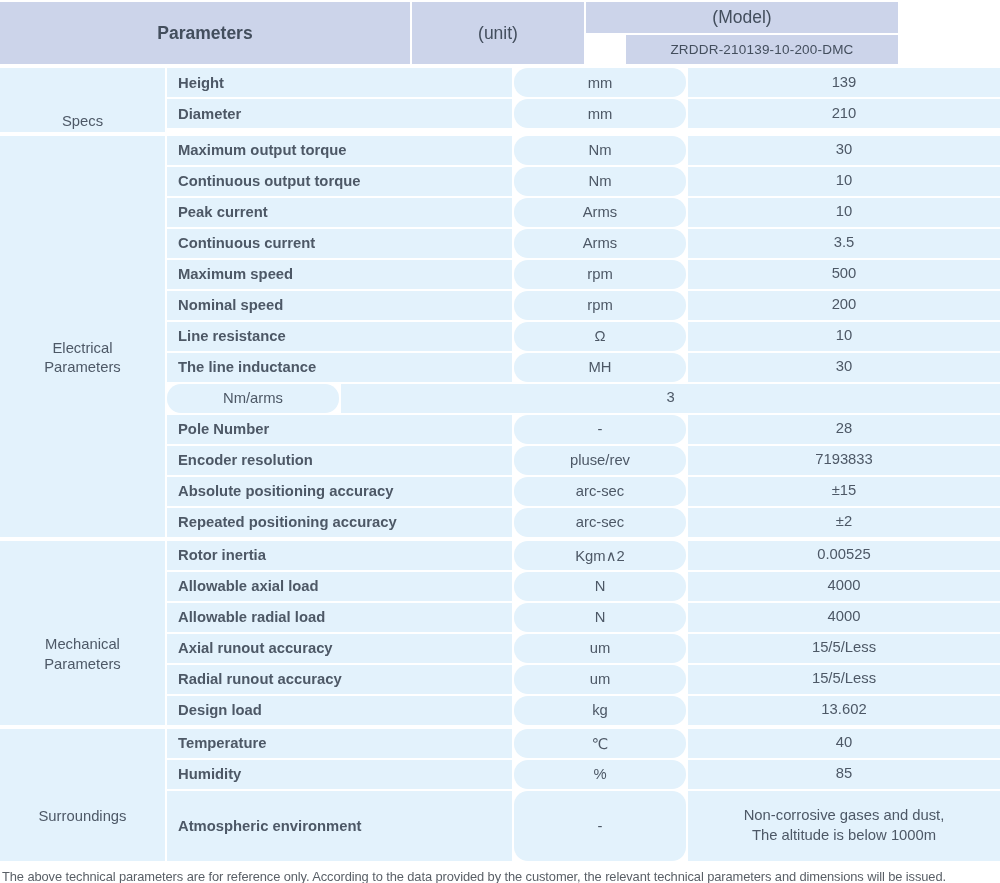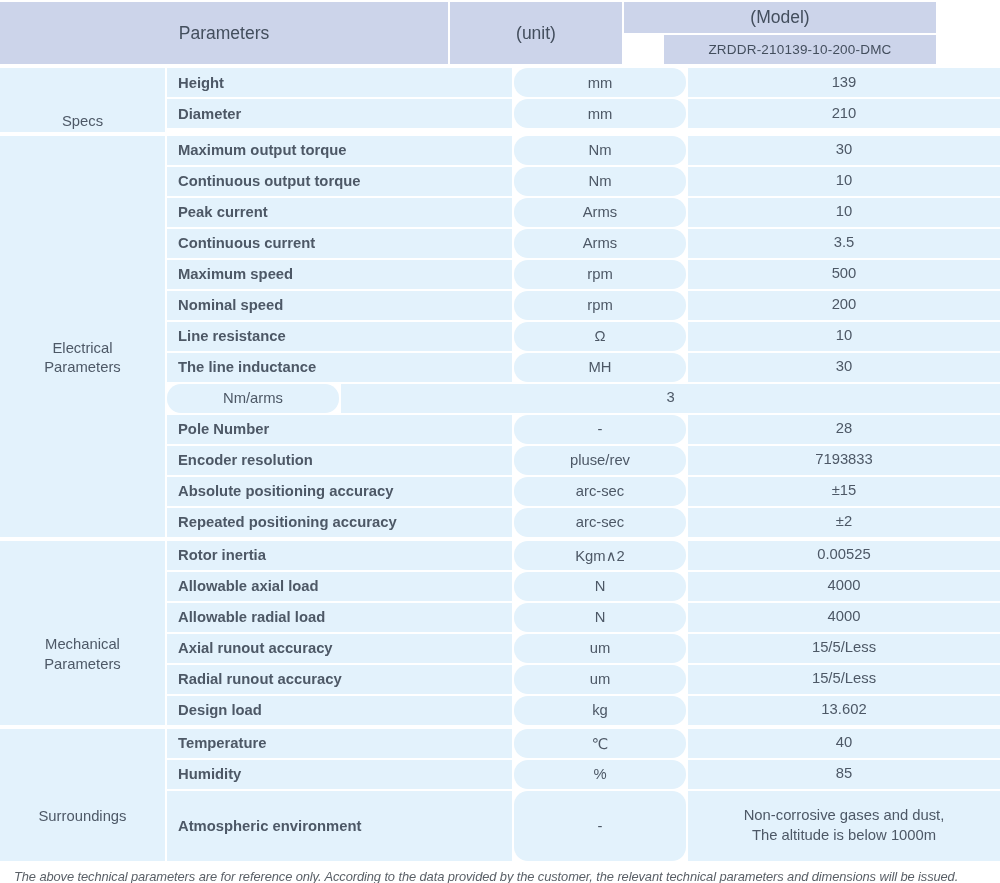--- a/index.html
+++ b/index.html
@@ -13,21 +13,21 @@
   
   .spec-table { display: flex; flex-direction: column; gap: 4px; background: #ffffff; }
 
   
   .hdr { display: flex; gap: 2px; height: 62px; }
   .hcell {
     background: #ccd4ea;
     color: #434e5d;
     display: flex; align-items: center; justify-content: center;
   }
-  .h-params { width: 448px; font-size: 17.5px; }
+  .h-params { width: 410px; font-size: 17.5px; font-weight: bold; }
   .h-unit   { width: 172px; font-size: 17.5px; }
   .h-model-group { width: 312px; display: flex; flex-direction: column; gap: 2px; }
   .h-model-title { height: 31px; font-size: 17.5px; }
   .h-model-code  { flex: 1; font-size: 13.5px; letter-spacing: 0.2px; margin-left: 40px; }
 
   
   .section { display: flex; gap: 2px; }
   .cell {
     background: #e3f2fc;
     color: #4d5866;
@@ -47,25 +47,24 @@
   .c-name { width: 345px; padding-left: 11px; box-sizing: border-box; font-weight: bold; }
   .c-unit { width: 172px; justify-content: center; border-radius: 14px; }
   .c-value {
     flex: 1; justify-content: center; text-align: center;
     white-space: pre-line; line-height: 1.35;
   }
 
   
   .footer-note {
     margin-top: 8px;
-    padding-left: 14px;
+    padding-left: 2px;
     font-size: 12.9px;
     letter-spacing: -0.1px;
     color: #595f66;
-    font-style: italic;
   }
 </style>
 </head>
 <body>
 
 <div class="page">
 
   <div class="spec-table" id="spec-table">
     <div class="hdr">
       <div class="hcell h-params">Parameters</div>

